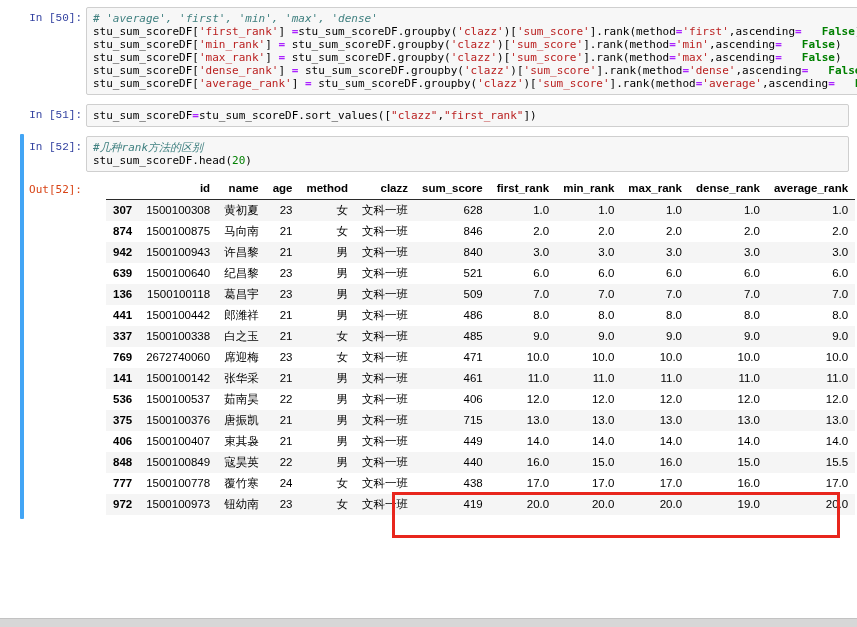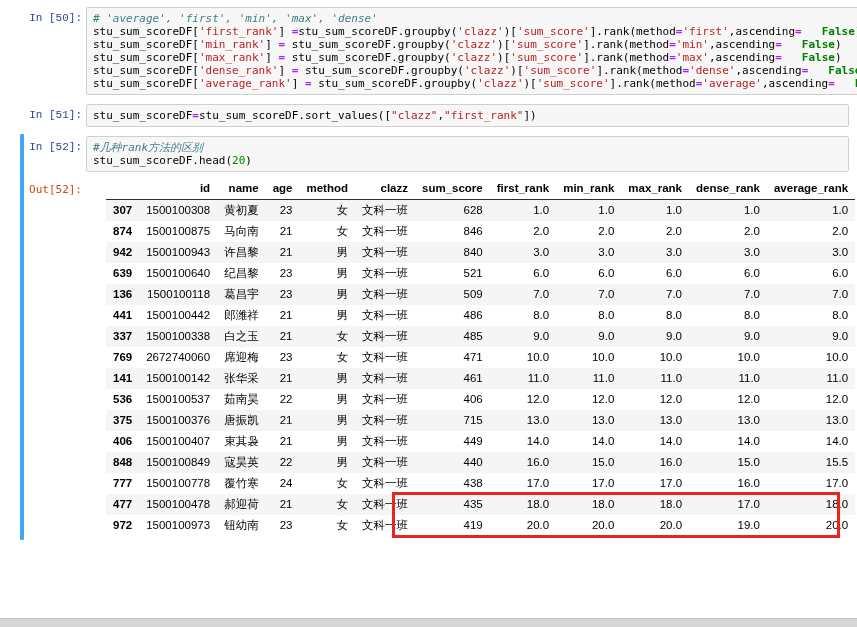--- a/index.html
+++ b/index.html
@@ -343,34 +343,20 @@
                 <td>女</td>
                 <td>文科一班</td>
                 <td>438</td>
                 <td>17.0</td>
                 <td>17.0</td>
                 <td>17.0</td>
                 <td>16.0</td>
                 <td>17.0</td>
               </tr>
               <tr>
-                <th>477</th>
-                <td>1500100478</td>
-                <td>郝迎荷</td>
-                <td>21</td>
-                <td>女</td>
-                <td>文科一班</td>
-                <td>435</td>
-                <td>18.0</td>
-                <td>18.0</td>
-                <td>18.0</td>
-                <td>17.0</td>
-                <td>18.0</td>
-              </tr>
-              <tr>
                 <th>972</th>
                 <td>1500100973</td>
                 <td>钮幼南</td>
                 <td>23</td>
                 <td>女</td>
                 <td>文科一班</td>
                 <td>419</td>
                 <td>20.0</td>
                 <td>20.0</td>
                 <td>20.0</td>

